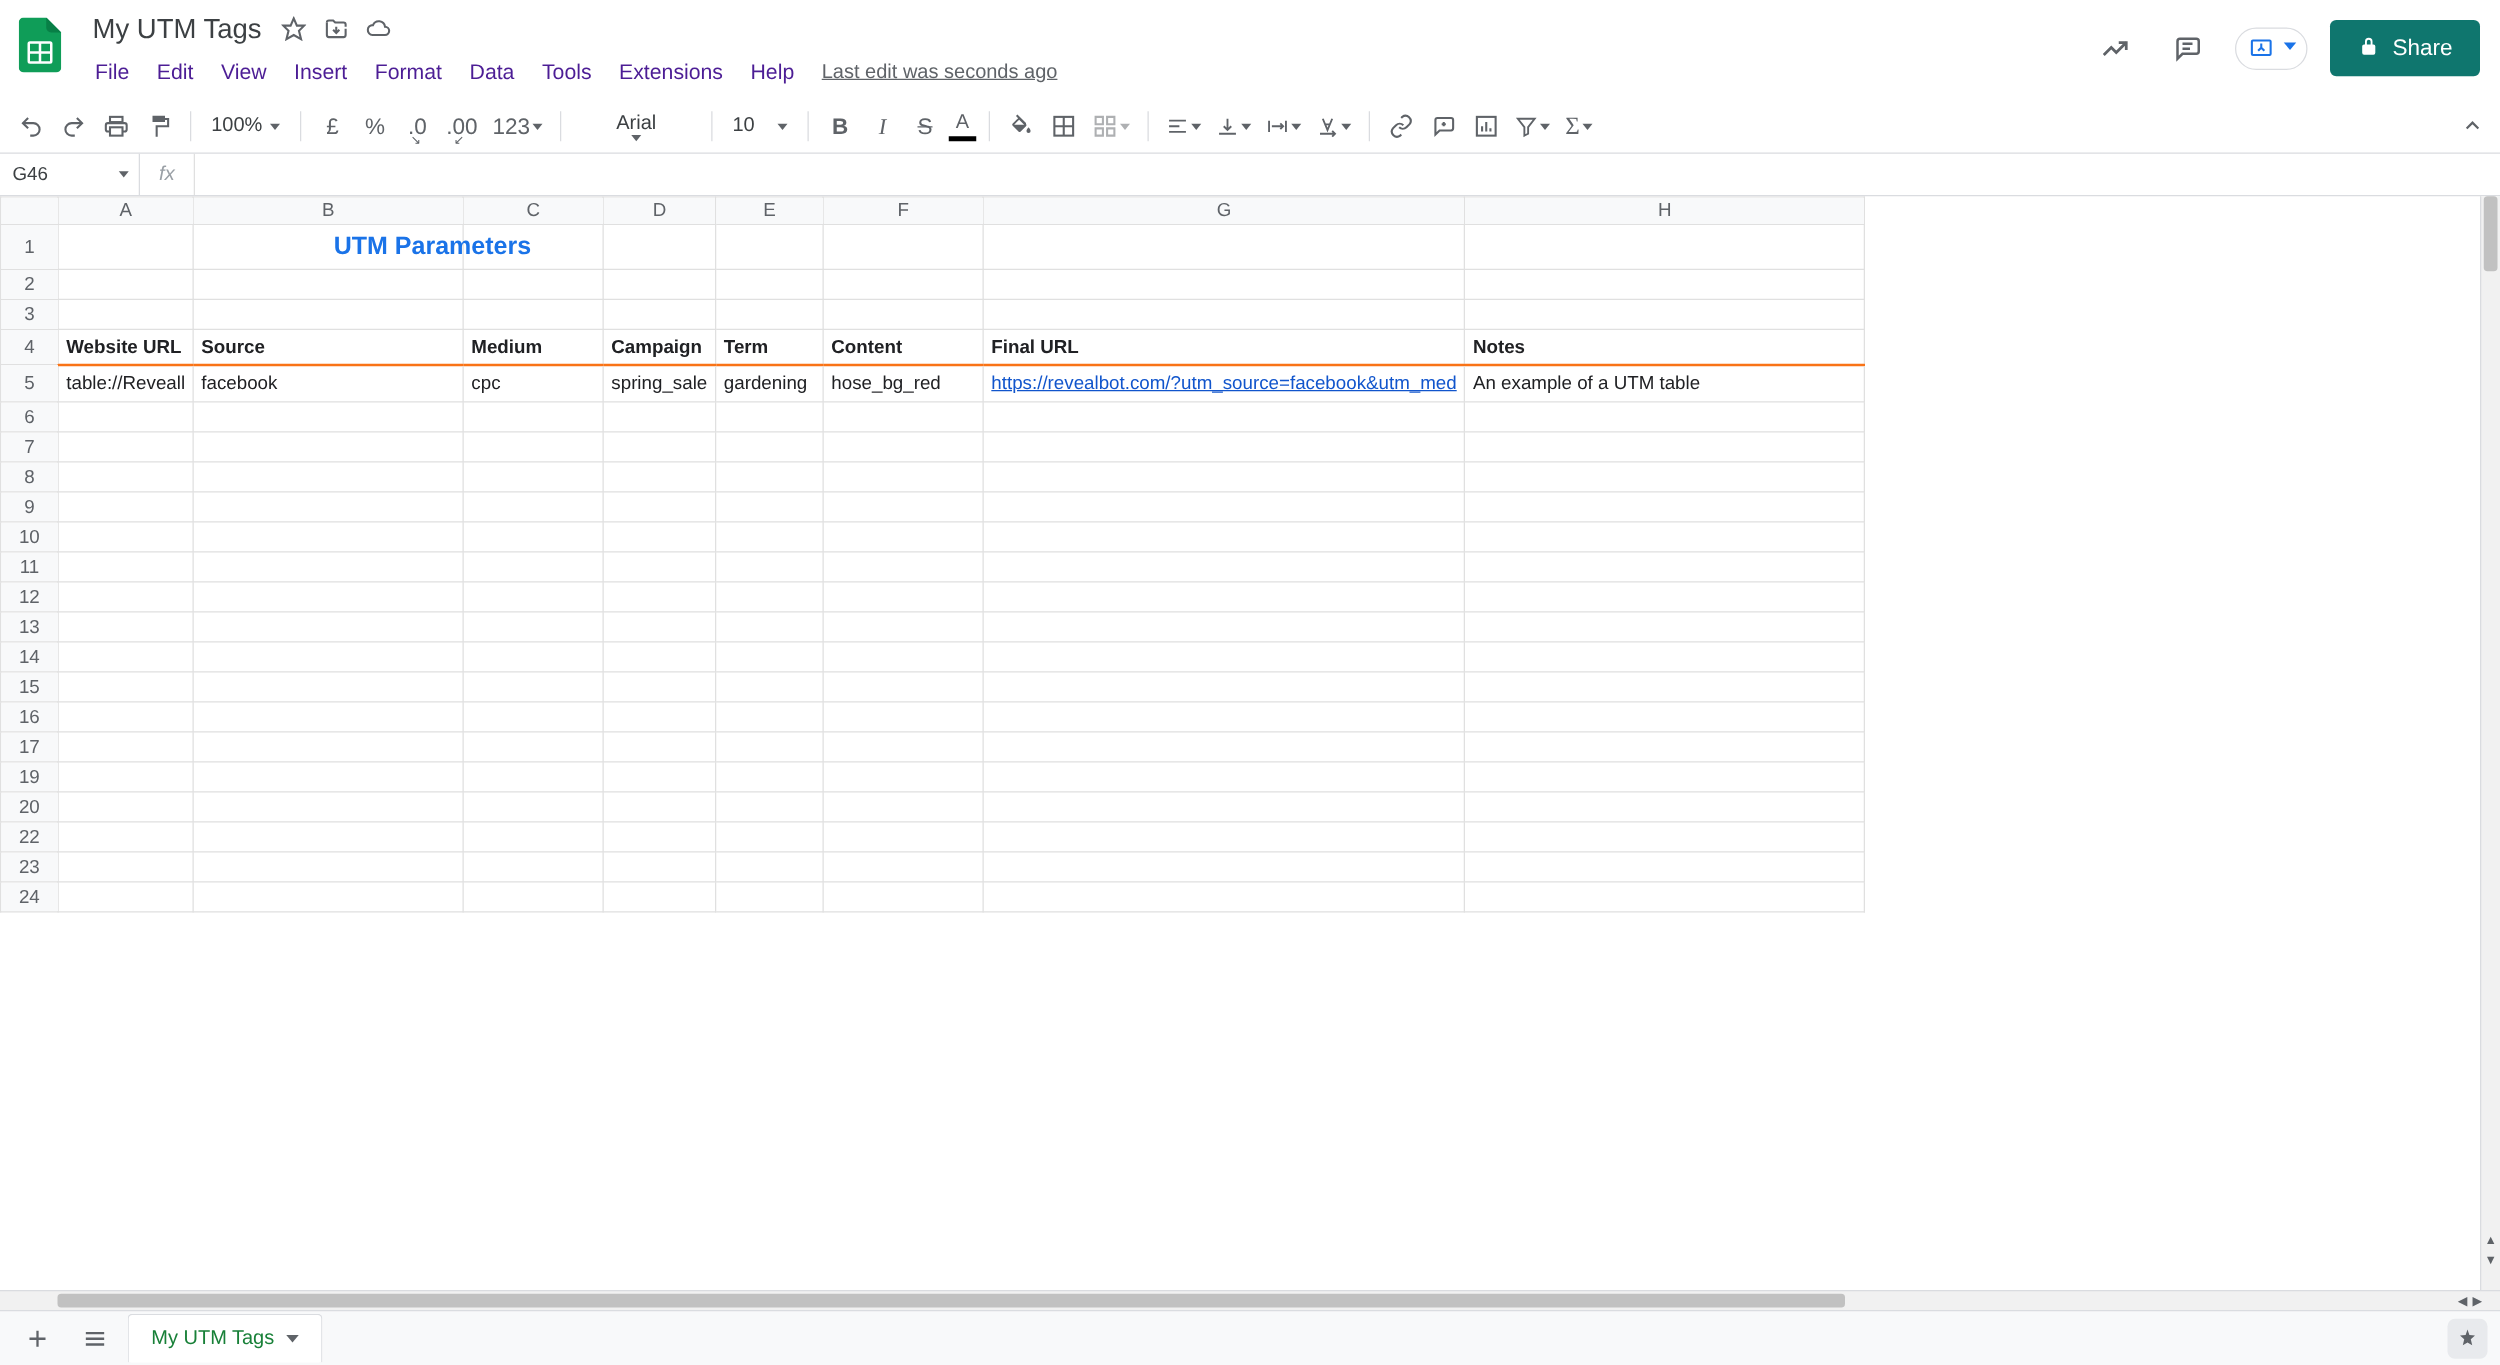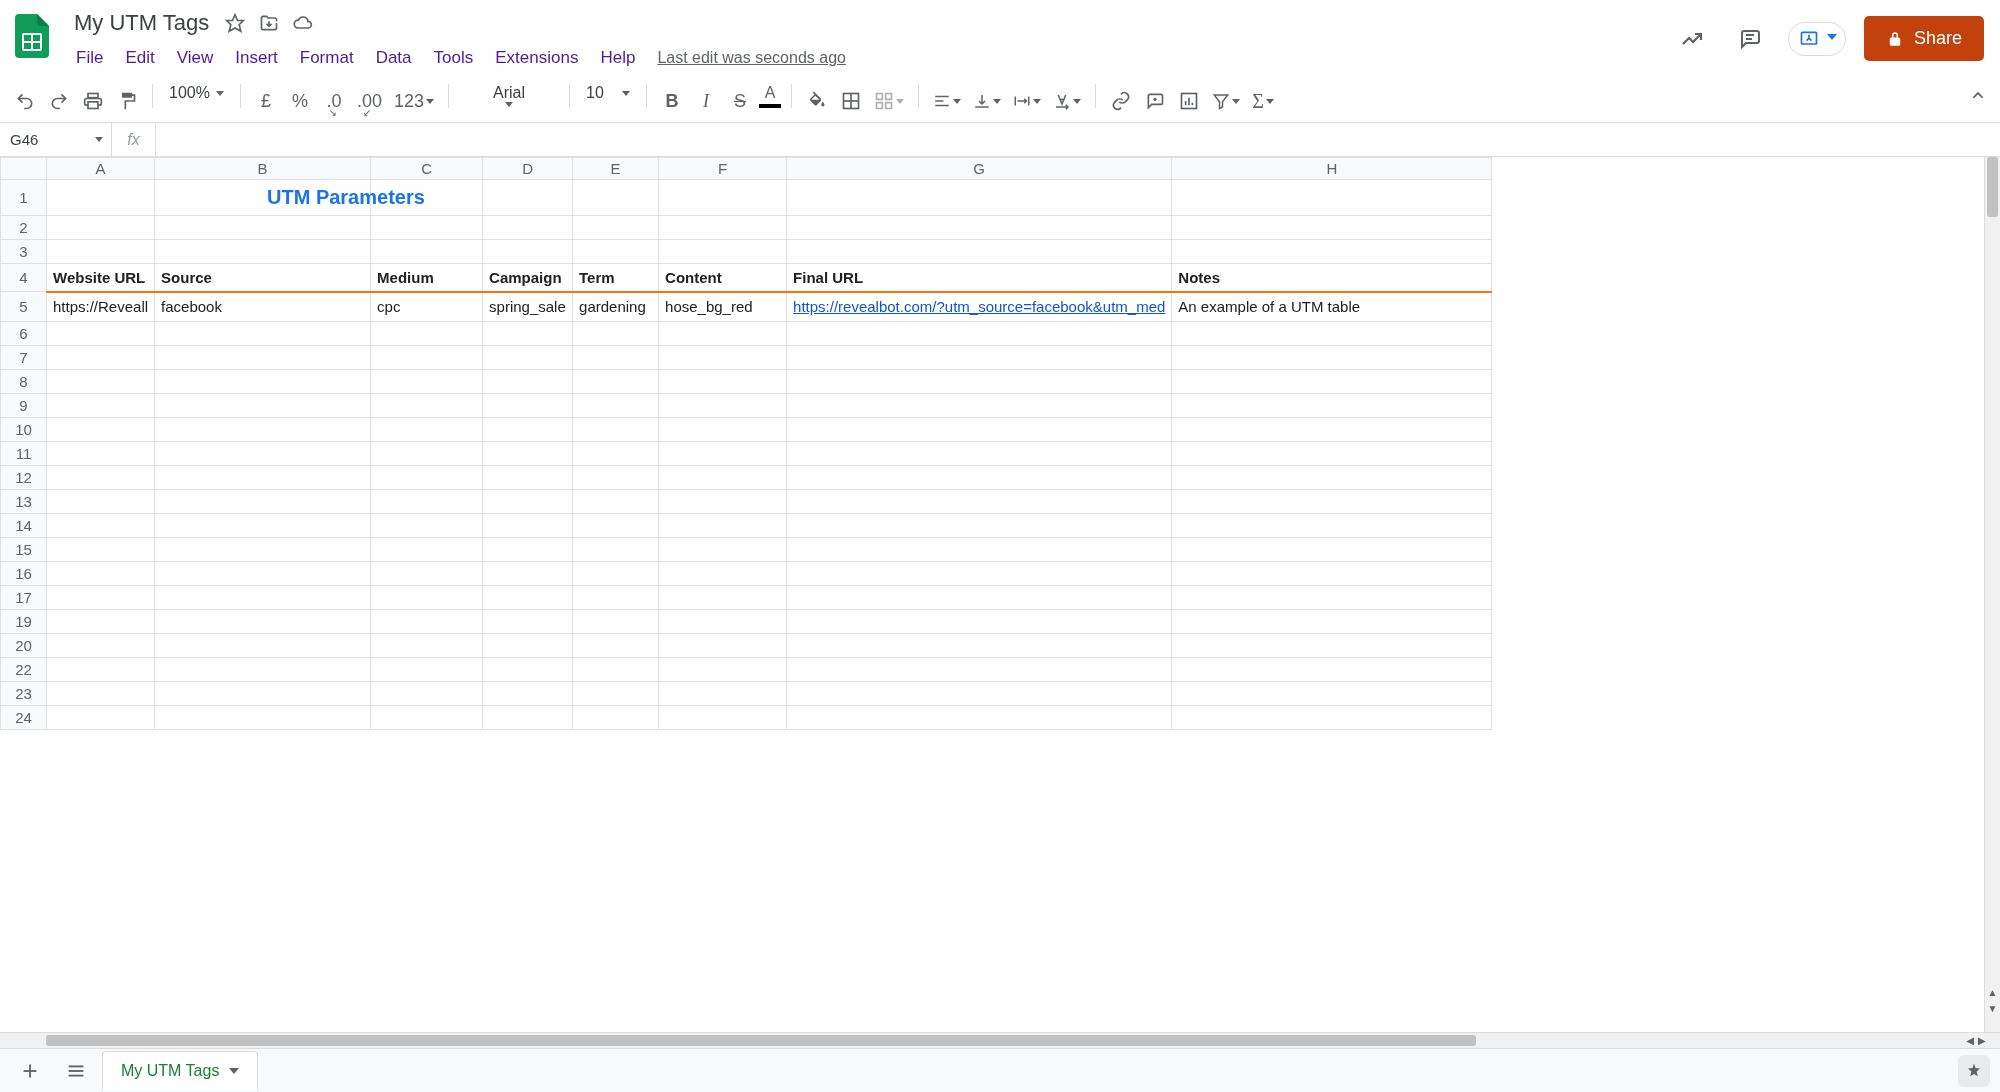--- a/index.html
+++ b/index.html
@@ -17,24 +17,24 @@
   .title-icons .icn { width:20px; height:20px; display:flex; align-items:center; justify-content:center; cursor:pointer; }
 
   .menus { display:flex; align-items:center; gap:2px; padding:4px 0 6px 2px; }
   .menu-item { font-size:17px; color:#4c1d95; padding:6px 10px; border-radius:4px; cursor:pointer; }
   .last-edit { font-size:16px; color:#5f6368; text-decoration:underline; margin-left:10px; cursor:pointer; }
 
   .title-right { display:flex; align-items:center; gap:18px; margin-right:6px; margin-top:8px; }
   .title-right .circ { width:40px; height:40px; display:flex; align-items:center; justify-content:center; border-radius:50%; cursor:pointer; color:#5f6368; }
   .present-btn { display:flex; align-items:center; gap:2px; padding:6px 8px; border:1px solid #dadce0; border-radius:20px; color:#1a73e8; cursor:pointer; }
   .present-btn .drop { width:10px; height:10px; border-left:5px solid transparent; border-right:5px solid transparent; border-top:6px solid #1a73e8; margin-left:4px; }
-  .share-btn { display:flex; align-items:center; gap:10px; background:#c2410c; color:#fff; font-size:18px; font-weight:500; padding:12px 22px; border-radius:5px; cursor:pointer; }
-
-  
-  .toolbar { display:flex; align-items:flex-start; gap:4px; padding:4px 10px; border-bottom:1px solid #dadce0; flex-wrap:nowrap; }
+  .share-btn { display:flex; align-items:flex-start; gap:10px; background:#0f766e; color:#fff; font-size:18px; font-weight:500; padding:12px 22px; border-radius:5px; cursor:pointer; }
+
+  
+  .toolbar { display:flex; align-items:center; gap:4px; padding:4px 10px; border-bottom:1px solid #dadce0; flex-wrap:nowrap; }
   .tb-btn { min-width:30px; height:34px; display:flex; align-items:center; justify-content:center; color:#5f6368; cursor:pointer; border-radius:3px; padding:0 4px; font-size:18px; }
   .tb-sep { width:1px; height:24px; background:#dadce0; margin:0 6px; }
   .tb-zoom { display:flex; align-items:center; gap:6px; font-size:16px; color:#3c4043; cursor:pointer; padding:0 6px; }
   .tb-font { display:flex; align-items:center; justify-content:space-between; width:100px; font-size:16px; padding:0 6px; cursor:pointer; color:#3c4043;flex-direction:column; }
   .tb-fontsize { display:flex; align-items:center; justify-content:space-between; width:56px; font-size:16px; padding:0 6px; cursor:pointer; color:#3c4043; }
   .tb-textcolor { display:flex; flex-direction:column; align-items:center; justify-content:center; cursor:pointer; color:#5f6368; }
   .tb-textcolor .bar { width:22px; height:4px; background:#000; margin-top:2px; }
   .dropdown-caret { width:0; height:0; border-left:4px solid transparent; border-right:4px solid transparent; border-top:5px solid #5f6368; }
   .toolbar-right { margin-left:auto; display:flex; align-items:center; }
   .tb-collapse { width:24px; height:24px; display:flex; align-items:center; justify-content:center; cursor:pointer; color:#5f6368; }
@@ -381,21 +381,21 @@
             <td>Source</td>
             <td>Medium</td>
             <td>Campaign</td>
             <td>Term</td>
             <td>Content</td>
             <td>Final URL</td>
             <td>Notes</td>
           </tr>
           <tr class="row5">
             <td class="rowhdr">5</td>
-            <td>https://Reveall</td>
+            <td>table://Reveall</td>
             <td>facebook</td>
             <td>cpc</td>
             <td>spring_sale</td>
             <td>gardening</td>
             <td>hose_bg_red</td>
             <td><span class="link-cell">https://revealbot.com/?utm_source=facebook&amp;utm_med</span></td>
             <td>An example of a UTM table</td>
           </tr>
           <tr class="row6">
             <td class="rowhdr">6</td>

